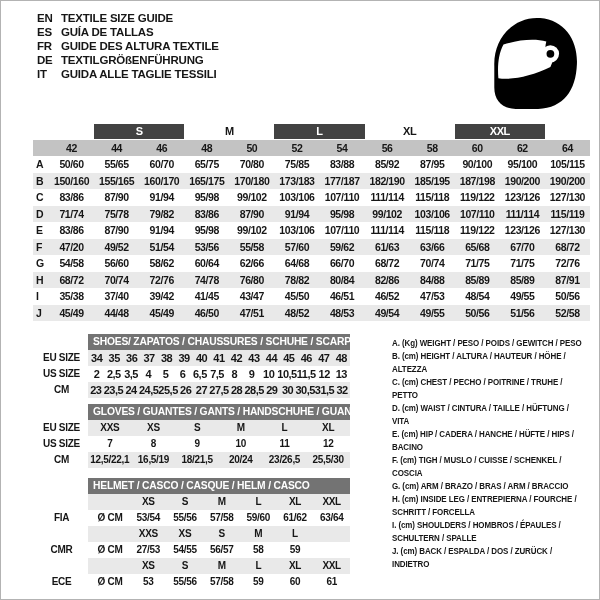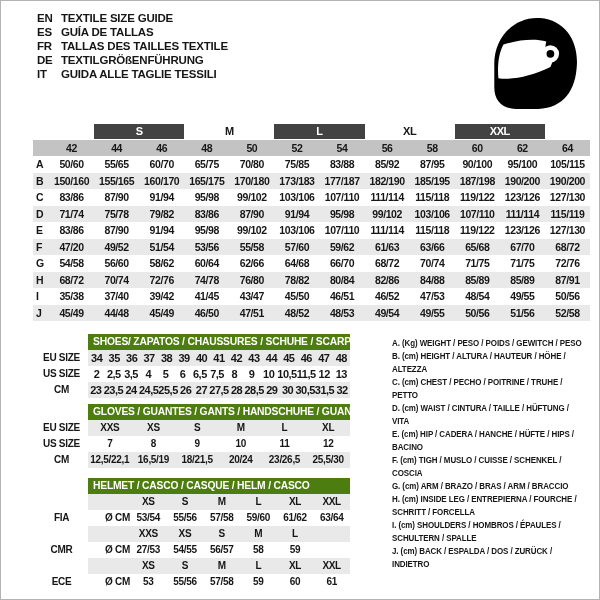--- a/index.html
+++ b/index.html
@@ -27,29 +27,29 @@
   .group-dark{background:#424242;color:#fff}
   .striped{background:#e9e9e9}
 
   
   .sec{left:35px;width:315px;white-space:nowrap;letter-spacing:-0.3px}
   .sec-row{display:grid;height:16px;line-height:16px;position:relative}
   .sec-row>*{position:relative}
   .shoes-cols{grid-template-columns:53px repeat(15,1fr)}
   .gloves-cols{grid-template-columns:53px repeat(6,1fr)}
   .helmet-cols{grid-template-columns:53px 42px repeat(6,1fr)}
-  .sec-title{grid-column:2 / -1;background:#4d7c0f;color:#fff;padding-left:5px;font-size:10.3px;letter-spacing:-0.2px}
+  .sec-title{grid-column:2 / -1;background:#737373;color:#fff;padding-left:5px;font-size:10.3px;letter-spacing:-0.2px}
   .grayrow::before{content:"";position:absolute;left:53px;right:0;top:0;bottom:0;background:#e9e9e9}
   .sec-label{text-align:center;font-size:10px}
   .sec-cell{text-align:center;font-size:10px}
   #shoes .sec-cell{font-size:11px;letter-spacing:-0.5px}
   #shoes{top:334px}
   #gloves{top:404px}
   #helmet-table{top:478px}
-  .unit{text-align:right;padding-left:2px}
+  .unit{text-align:center;padding-left:2px}
 
   
   #legend{top:336px;left:392px;width:236px;transform:scaleX(0.83);transform-origin:0 0;
           font-size:9.6px;line-height:13px;letter-spacing:-0.1px}
 </style>
 </head>
 <body>
 
 <div id="canvas">
 
@@ -57,21 +57,21 @@
       <div class="lang-row">
         <span class="lang-code">EN</span>
         <span class="lang-text">TEXTILE SIZE GUIDE</span>
       </div>
       <div class="lang-row">
         <span class="lang-code">ES</span>
         <span class="lang-text">GUÍA DE TALLAS</span>
       </div>
       <div class="lang-row">
         <span class="lang-code">FR</span>
-        <span class="lang-text">TALLAS DES TAILLES TEXTILE</span>
+        <span class="lang-text">GUIDE DES ALTURA TEXTILE</span>
       </div>
       <div class="lang-row">
         <span class="lang-code">DE</span>
         <span class="lang-text">TEXTILGRÖßENFÜHRUNG</span>
       </div>
       <div class="lang-row">
         <span class="lang-code">IT</span>
         <span class="lang-text">GUIDA ALLE TAGLIE TESSILI</span>
       </div>
     </div>

